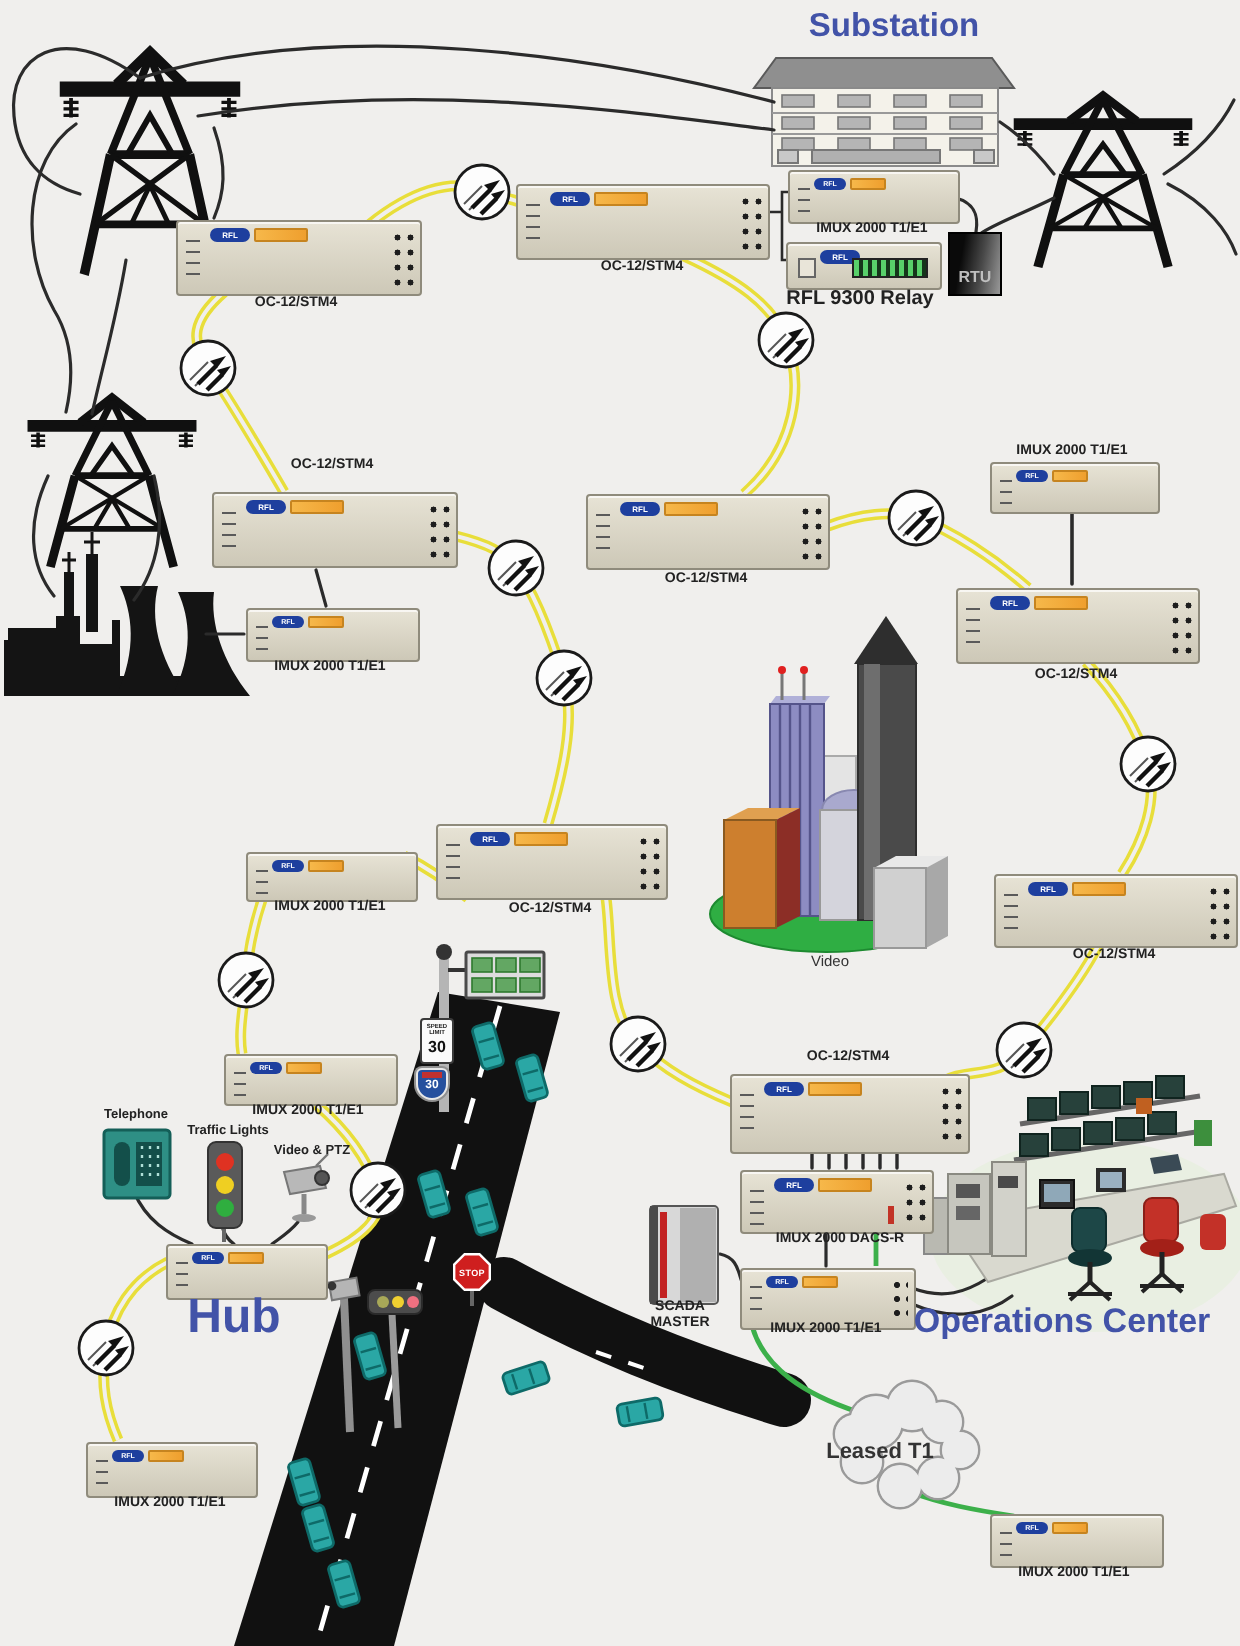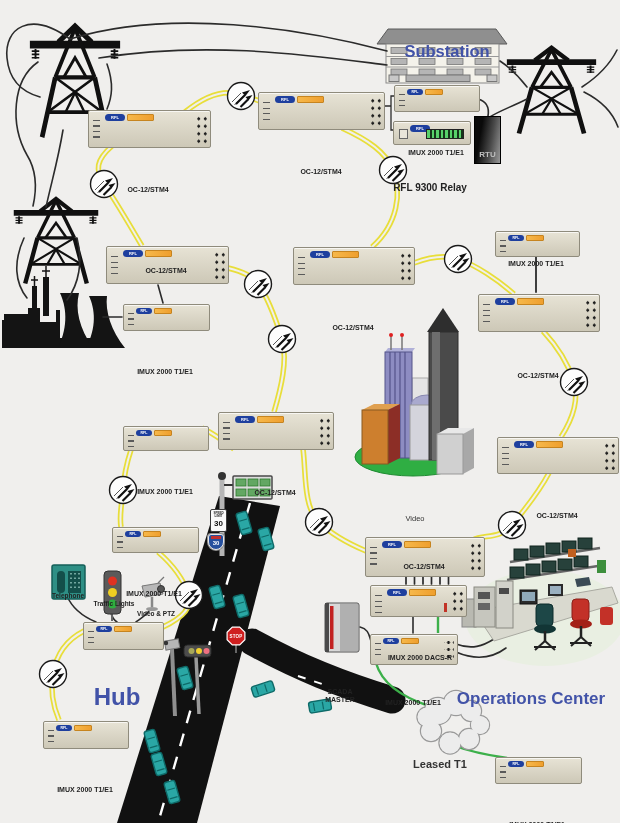--- a/index.html
+++ b/index.html
@@ -12,23 +12,23 @@
   .dev .ticks{position:absolute;left:4px;top:9px;width:7px;height:21px;background:repeating-linear-gradient(180deg,#5a5a5a 0 1.2px,rgba(0,0,0,0) 1.2px 5.5px);}
   .dev .ports{position:absolute;right:3px;top:3px;bottom:3px;width:13px;background-image:radial-gradient(circle,#1d1d1d 1.4px,rgba(0,0,0,0) 1.6px);background-size:6.5px 7.5px;background-position:1.5px 1px;}
   .dev.sm .logo{left:12px;width:16px;height:6px;font-size:3.5px;line-height:6px;border-radius:3px;}
   .dev.sm .chip{left:30px;width:18px;height:6px;}
   .dev.sm .ticks{top:8px;height:13px;width:6px;}
   .dev.sm .ports{display:none;}
   .dev.sm.wp .ports{display:block;width:10px;background-size:6px 7px;}
   .relay .sq{position:absolute;left:5px;top:7px;width:7px;height:8px;border:1px solid #666;background:#e9e5d9;}
   .relay .ledstrip{position:absolute;right:6px;top:7px;width:36px;height:8px;background:repeating-linear-gradient(90deg,#58d06a 0 2.5px,#15351a 2.5px 4.5px);border:1px solid #222;}
   .dacs .rmark{position:absolute;right:19px;bottom:4px;width:3px;height:9px;background:#c23326;}
-  .rtu{position:absolute;left:474px;top:116px;width:27px;height:48px;background:linear-gradient(100deg,#0a0a0a 25%,#4a4a4a 62%,#999 100%);border:1px solid #000;color:#bfbfbf;font-size:8px;font-weight:bold;display:flex;align-items:flex-end;justify-content:center;padding-bottom:4px;box-sizing:border-box;z-index:3;}
+  .rtu{position:absolute;left:474px;top:116px;width:27px;height:32px;background:linear-gradient(100deg,#0a0a0a 25%,#4a4a4a 62%,#999 100%);border:1px solid #000;color:#bfbfbf;font-size:8px;font-weight:bold;display:flex;align-items:flex-end;justify-content:center;padding-bottom:4px;box-sizing:border-box;z-index:3;}
   
-  .lbl{position:absolute;transform:translateX(-50%);font-size:7px;font-weight:bold;color:#222;white-space:nowrap;z-index:5;text-align:center;margin-top:38px;}
+  .lbl{position:absolute;transform:translateX(-50%);font-size:7px;font-weight:bold;color:#222;white-space:nowrap;z-index:5;text-align:center;}
   .lbl.site{color:#4253a8;}
   .lbl .ln{display:block;line-height:1.2;}
   
   .speedsign{position:absolute;left:210px;top:509px;width:17px;height:23px;background:#fafafa;border:1.5px solid #3a3a3a;border-radius:2px;box-sizing:border-box;text-align:center;padding-top:2px;z-index:4;}
   .speedsign .s1{display:block;font-size:3px;line-height:3.4px;font-weight:bold;color:#222;}
   .speedsign .s2{display:block;font-size:8px;line-height:9px;font-weight:bold;color:#111;}
   .shield{position:absolute;left:208px;top:534px;width:16px;height:16px;background:#26509e;border:1px solid #e8e8e8;border-radius:3px 3px 8px 8px;box-shadow:0 0 0 1px #909090;box-sizing:border-box;z-index:4;}
   .shield .band{position:absolute;top:1px;left:2px;right:2px;height:3px;background:#c03030;}
   .shield .sv{position:absolute;top:5px;left:0;width:100%;text-align:center;font-size:6px;font-weight:bold;color:#fff;}
   .stoptext{position:absolute;left:236px;top:634px;transform:translateX(-50%);font-size:4.5px;font-weight:bold;color:#fff;z-index:4;letter-spacing:.2px;}

